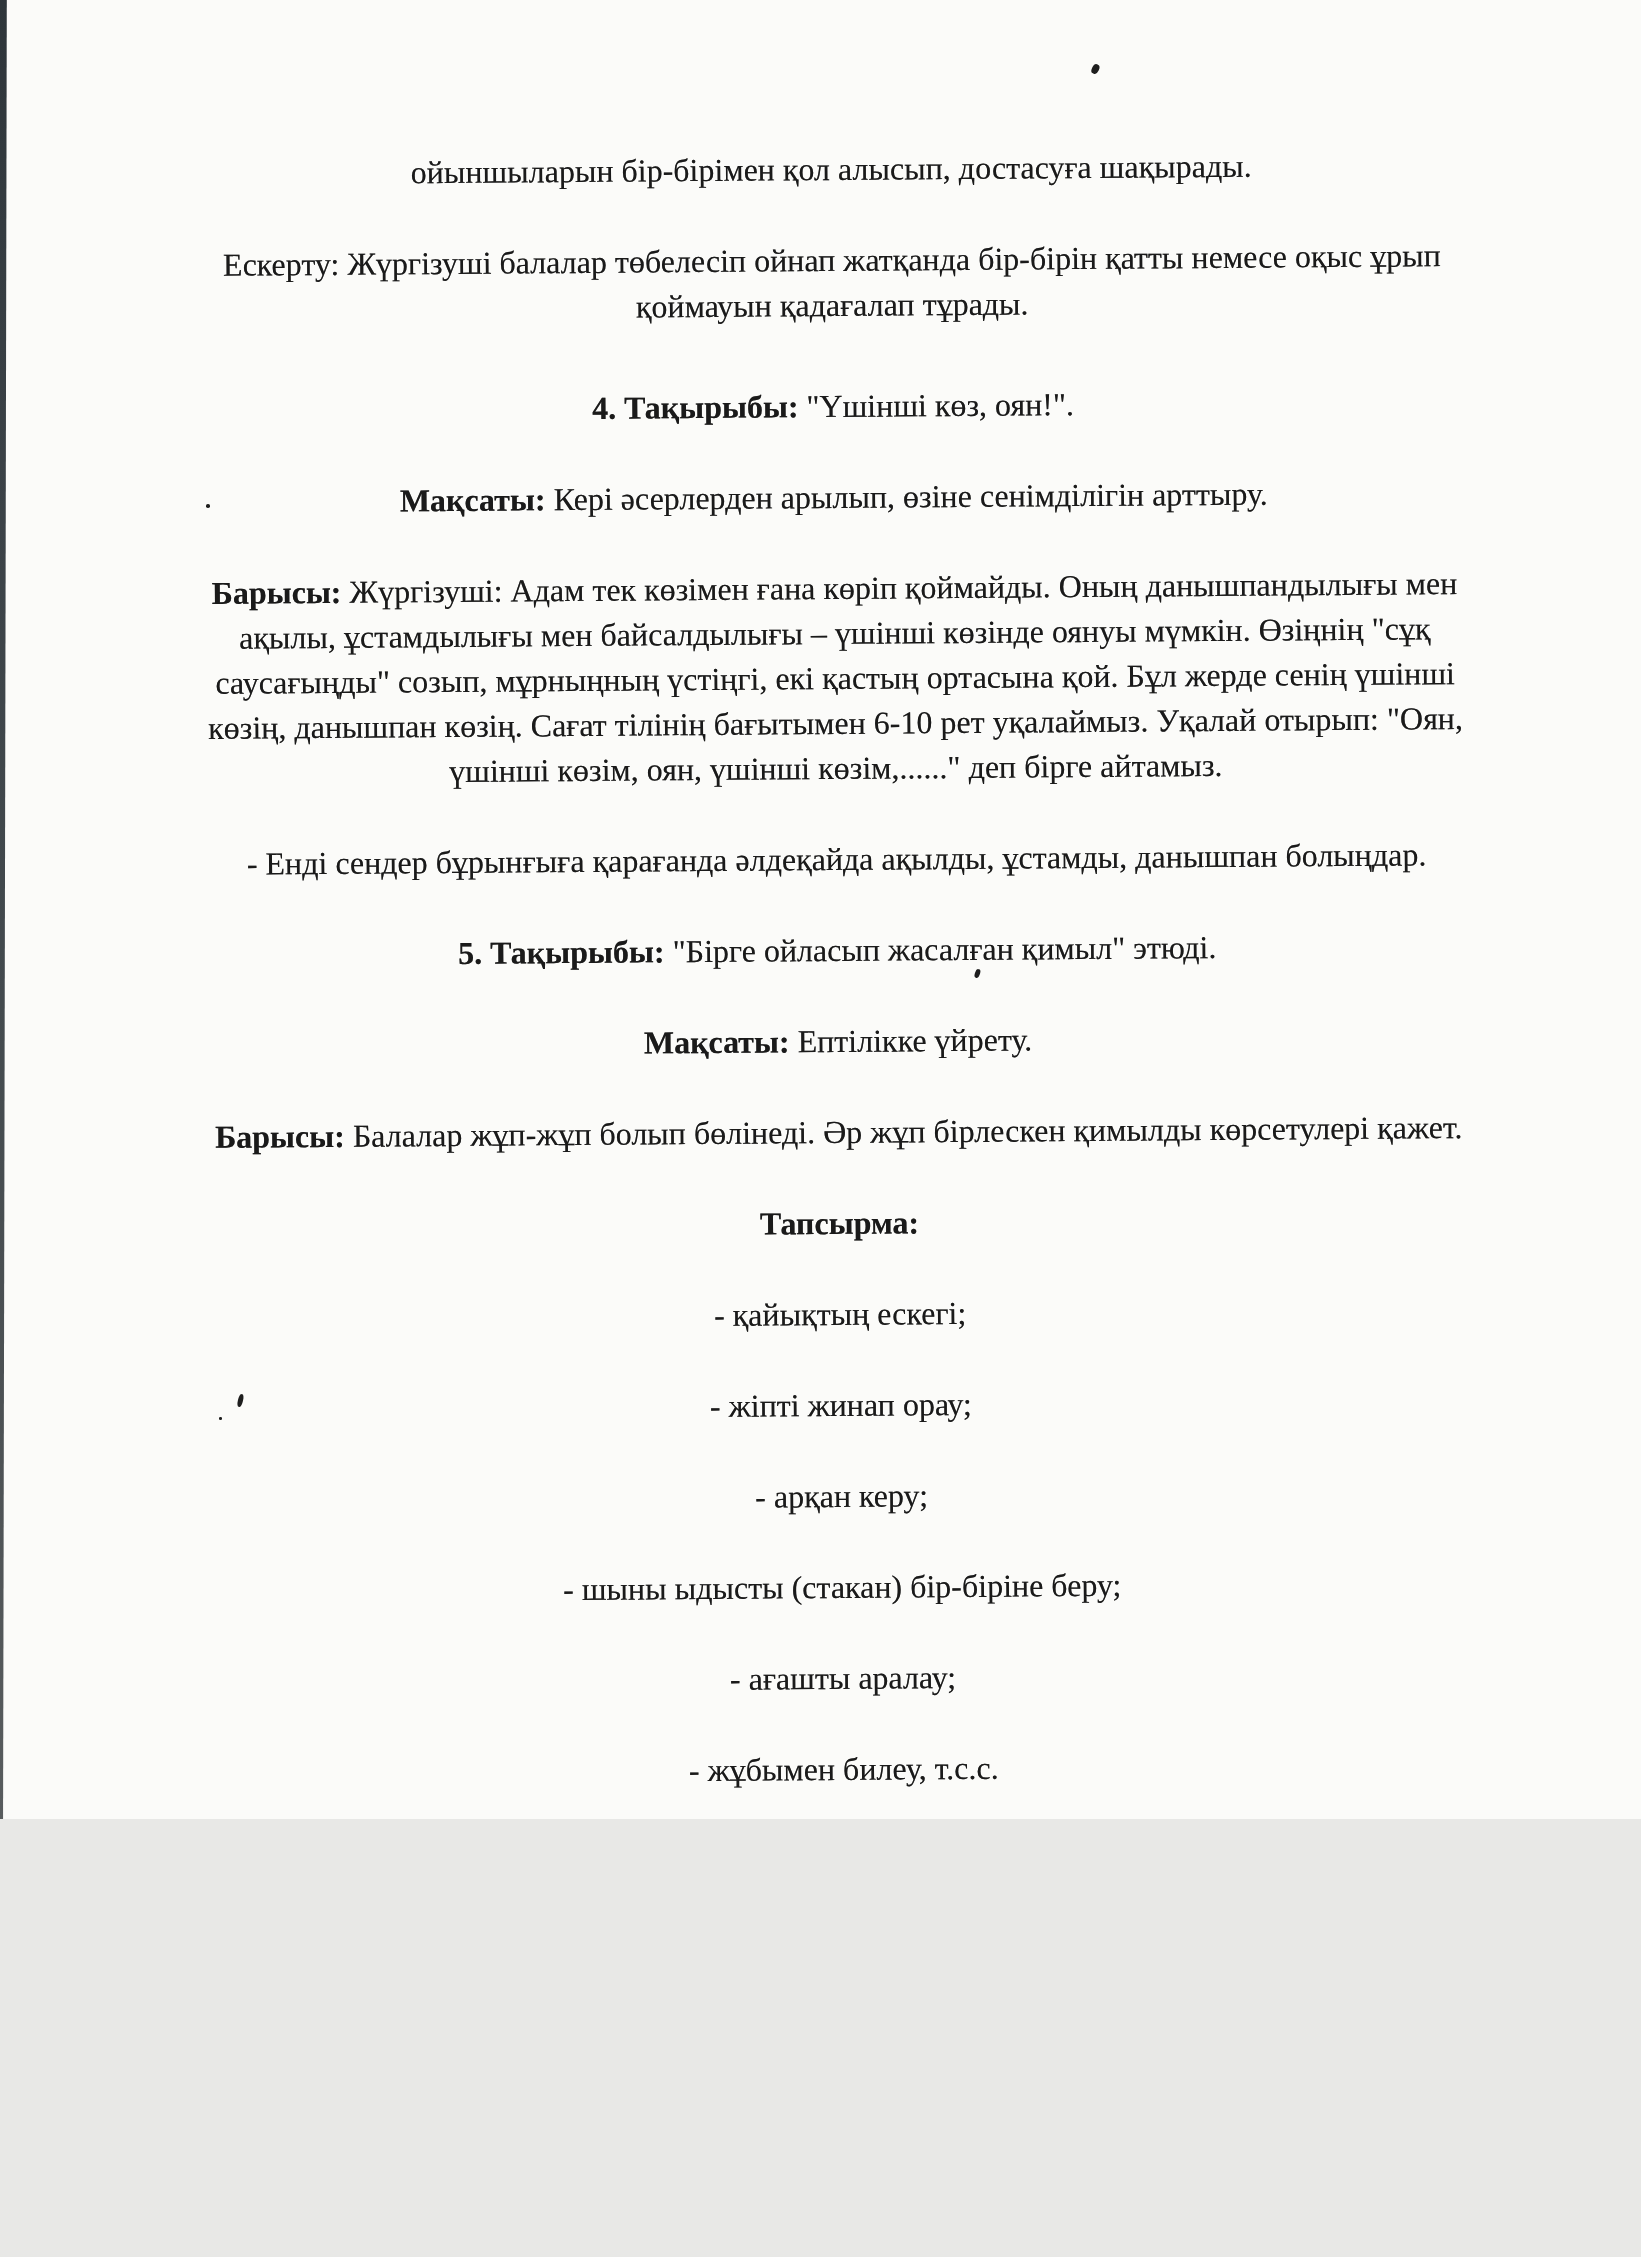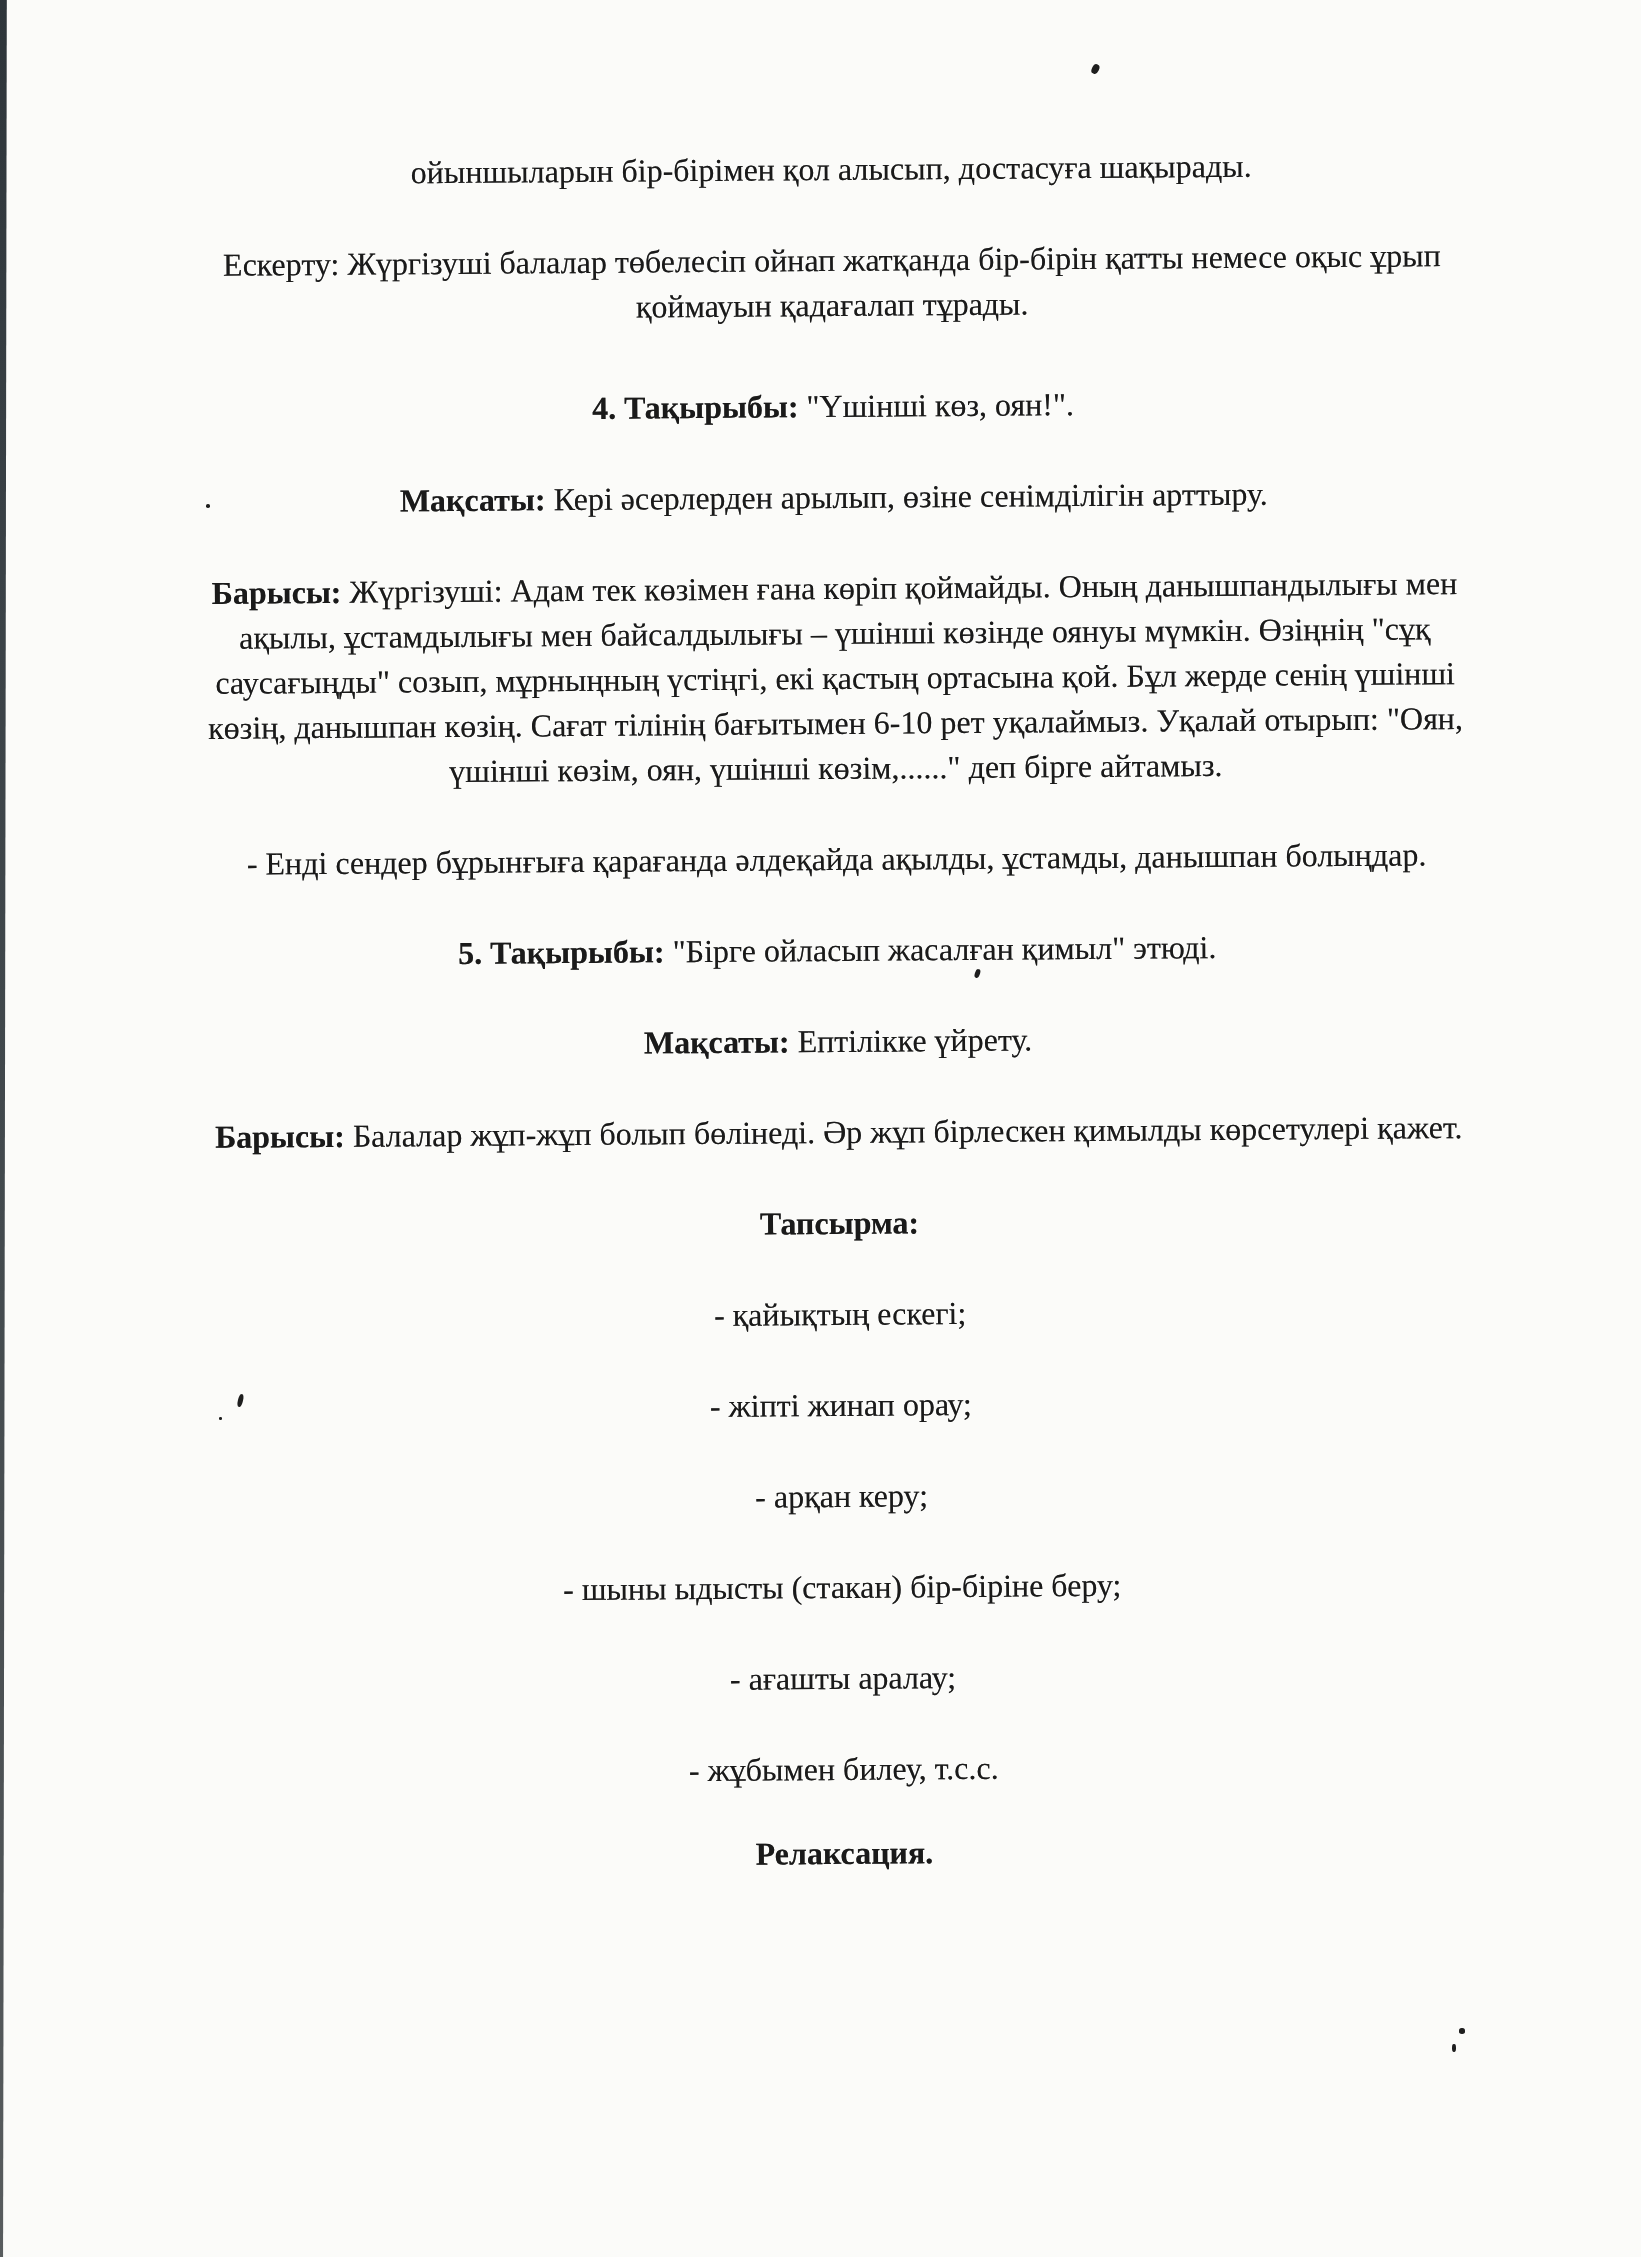--- a/index.html
+++ b/index.html
@@ -3,21 +3,21 @@
 <meta charset="utf-8">
 <style>
   html, body {
     margin: 0;
     padding: 0;
     background: #e8e8e6;
   }
   .page {
     position: relative;
     width: 1641px;
-    height: 2257px;
+    height: 1819px;
     margin: 0 auto;
     background: #fbfbf9;
     overflow: hidden;
     font-family: "Liberation Serif", serif;
     color: #1a1a1a;
   }
   
   .edge-strip {
     position: absolute;
     left: 0; top: 0;

